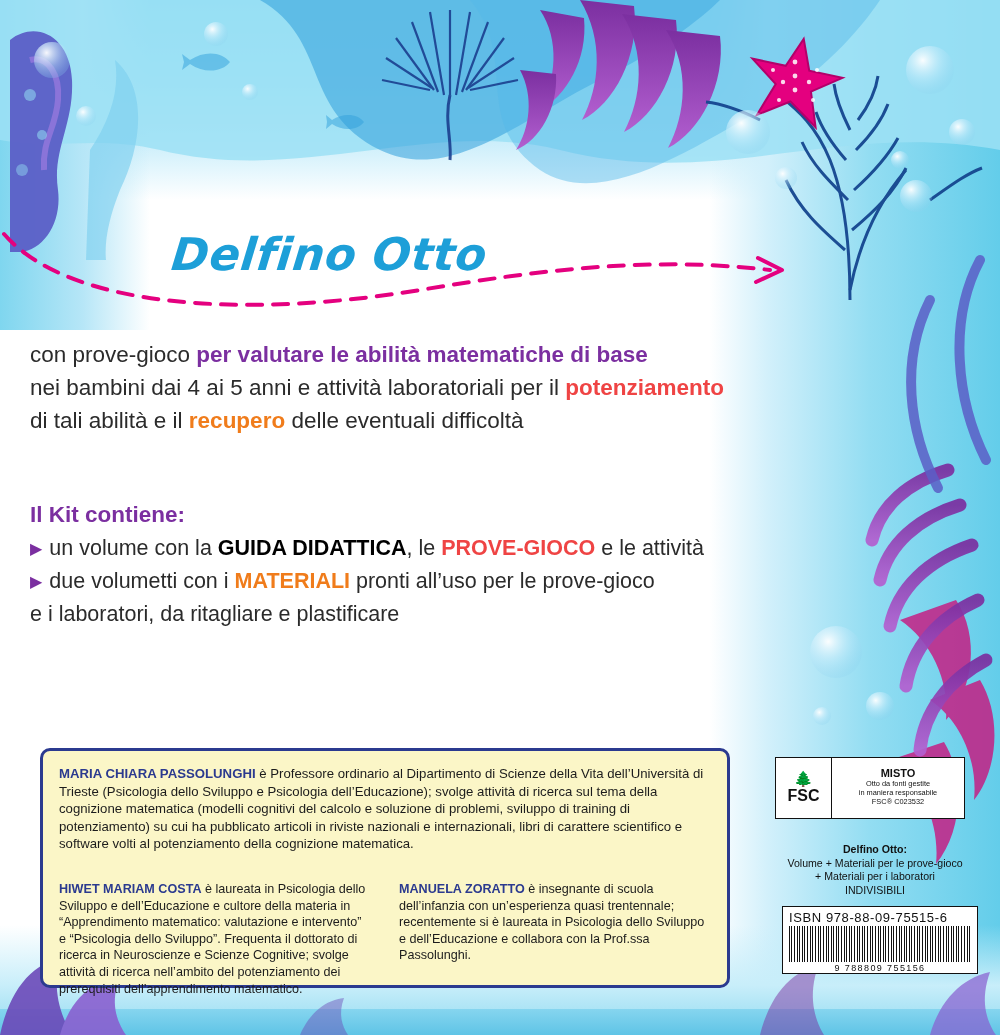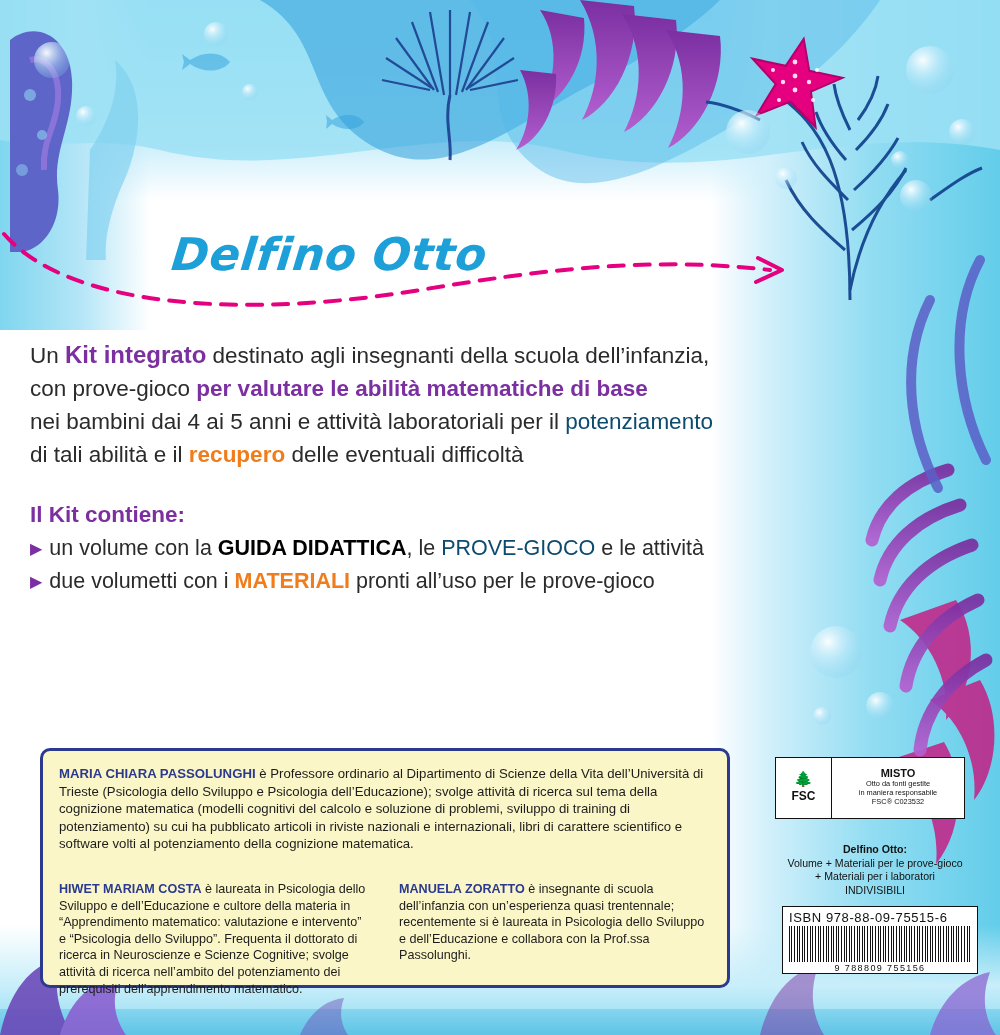--- a/index.html
+++ b/index.html
@@ -53,21 +53,21 @@
     letter-spacing: 0.5px;
     font-style: italic;
     transform: skewX(-6deg);
   }
 
   
   .intro {
     position: absolute; left: 30px; top: 338px; width: 720px;
     font-size: 22.5px; line-height: 33px; color: #2b2b2b;
   }
-  .pink { color: #0c4a6e; font-weight: normal; margin-top: 48px; }
+  .pink { color: #ef4444; font-weight: bold; margin-top: 48px; }
   .orange { color: #f07c1b; font-weight: bold; }
   .purple { color: #7b2fa0; font-weight: bold; }
   .cyan { color: #000000; font-weight: bold; }
 
   .kit-head {
     position: absolute; left: 30px; top: 502px;
     font-size: 22.5px; font-weight: bold; color: #7b2fa0;
   }
 
   .bullets {
@@ -105,21 +105,21 @@
     width: 190px; height: 62px;
     border: 1.5px solid #111; background: #fff;
     display: flex; align-items: center;
   }
   .fsc-left {
     width: 56px; height: 100%;
     border-right: 1.5px solid #111;
     display: flex; flex-direction: column; align-items: center; justify-content: center;
     font-size: 7px; color: #111;
   }
-  .fsc-mark { font-size: 12px; line-height: 20px; font-weight: bold; }
+  .fsc-mark { font-size: 16px; line-height: 20px; font-weight: bold; }
   .fsc-tree { font-size: 15px; line-height: 15px; }
   .fsc-right {
     flex: 1; padding: 3px 5px; font-size: 7.4px; line-height: 9.4px; color: #111;
     text-align: center;
   }
   .fsc-right .misto { font-weight: bold; font-size: 11px; }
 
   .prod-note {
     position: absolute; left: 762px; top: 843px; width: 226px;
     text-align: center; font-size: 10.6px; line-height: 13.6px; color: #111;
@@ -296,23 +296,20 @@
     <svg class="dash-svg" viewBox="0 0 790 110">
       <path d="M4,24 C70,100 250,108 420,80 C540,60 650,46 770,60" fill="none" stroke="#e4007f" stroke-width="4" stroke-dasharray="15 11" stroke-linecap="round"></path>
       <path d="M758,48 L782,60 L756,72" fill="none" stroke="#e4007f" stroke-width="4" stroke-linecap="round" stroke-linejoin="round"></path>
     </svg>
   </div>
 
   <div class="title">Delfino Otto</div>
 
   <div class="intro">
     <div>
-      <span>Un </span><span class="purple" style="font-size:24px;">Kit integrato</span><span> destinato agli insegnanti della scuola dell’infanzia,</span>
-    </div>
-    <div>
       <span>con prove-gioco </span><span class="purple">per valutare le abilità matematiche di base</span>
     </div>
     <div>
       <span>nei bambini dai 4 ai 5 anni e attività laboratoriali per il </span><span class="pink">potenziamento</span>
     </div>
     <div>
       <span>di tali abilità e il </span><span class="orange">recupero</span><span> delle eventuali difficoltà</span>
     </div>
   </div>
 
@@ -325,20 +322,21 @@
         <span>un volume con la </span><span class="cyan">GUIDA DIDATTICA</span><span>, le </span><span class="pink">PROVE-GIOCO</span><span> e le attività</span>
       </span>
     </div>
 
     <div class="bullet-row">
       <span class="tri">▶</span>
       <span>
         <span>due volumetti con i </span><span class="orange">MATERIALI</span><span> pronti all’uso per le prove-gioco</span>
       </span>
     </div>
+    <div class="cont">e i laboratori, da ritagliare e plastificare</div>
   </div>
 
   <div class="authors-box">
     <div class="author-main">
       <span class="author-name">MARIA CHIARA PASSOLUNGHI</span><span> è Professore ordinario al Dipartimento di Scienze della Vita dell’Università di Trieste (Psicologia dello Sviluppo e Psicologia dell’Educazione); svolge attività di ricerca sul tema della cognizione matematica (modelli cognitivi del calcolo e soluzione di problemi, sviluppo di training di potenziamento) su cui ha pubblicato articoli in riviste nazionali e internazionali, libri di carattere scientifico e software volti al potenziamento della cognizione matematica.</span>
     </div>
     <div class="authors-2col">
       <div class="author-col">
         <span class="author-name">HIWET MARIAM COSTA</span><span> è laureata in Psicologia dello Sviluppo e dell’Educazione e cultore della materia in “Apprendimento matematico: valutazione e intervento” e “Psicologia dello Sviluppo”. Frequenta il dottorato di ricerca in Neuroscienze e Scienze Cognitive; svolge attività di ricerca nell’ambito del potenziamento dei prerequisiti dell’apprendimento matematico.</span>
       </div>

